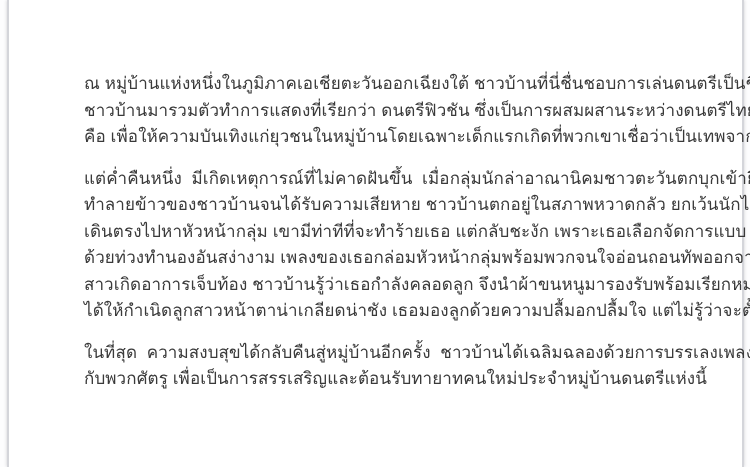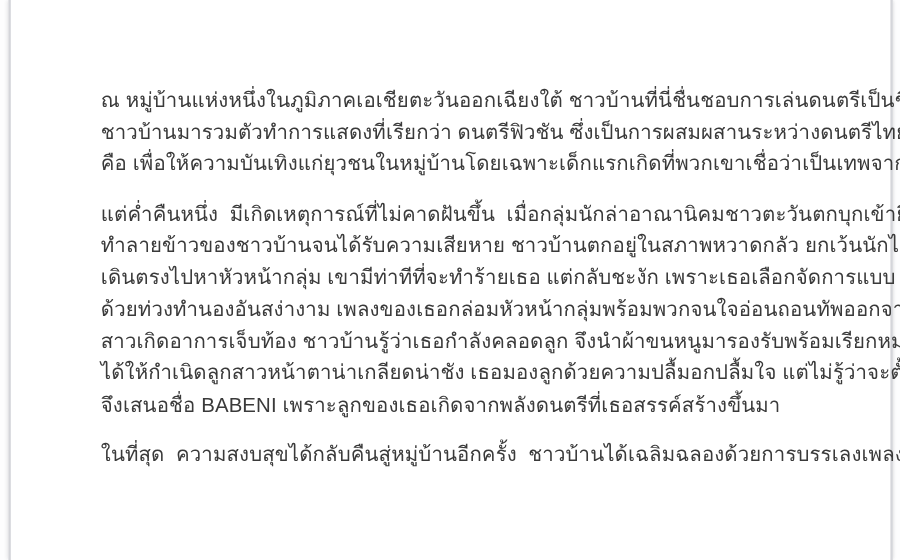--- a/index.html
+++ b/index.html
@@ -45,20 +45,20 @@
           <div class="line">ชาวบ้านมารวมตัวทำการแสดงที่เรียกว่า ดนตรีฟิวชัน ซึ่งเป็นการผสมผสานระหว่างดนตรีไทยกับดนตรีสากล มีจุดประสงค์</div>
           <div class="line">คือ เพื่อให้ความบันเทิงแก่ยุวชนในหมู่บ้านโดยเฉพาะเด็กแรกเกิดที่พวกเขาเชื่อว่าเป็นเทพจากสวรรค์จุติลงมา</div>
         </div>
         <div class="paragraph">
           <div class="line">แต่ค่ำคืนหนึ่ง  มีเกิดเหตุการณ์ที่ไม่คาดฝันขึ้น  เมื่อกลุ่มนักล่าอาณานิคมชาวตะวันตกบุกเข้ายึดครองหมู่บ้าน  พวกนั้นได้</div>
           <div class="line">ทำลายข้าวของชาวบ้านจนได้รับความเสียหาย ชาวบ้านตกอยู่ในสภาพหวาดกลัว ยกเว้นนักไวโอลินสาวผู้กล้ารายหนึ่ง เธอ</div>
           <div class="line">เดินตรงไปหาหัวหน้ากลุ่ม เขามีท่าทีที่จะทำร้ายเธอ แต่กลับชะงัก เพราะเธอเลือกจัดการแบบ “สันติวิธี” ด้วยการสีไวโอลิน</div>
           <div class="line">ด้วยท่วงทำนองอันสง่างาม เพลงของเธอกล่อมหัวหน้ากลุ่มพร้อมพวกจนใจอ่อนถอนทัพออกจากหมู่บ้านไป ทันใดนั้นหญิง</div>
           <div class="line">สาวเกิดอาการเจ็บท้อง ชาวบ้านรู้ว่าเธอกำลังคลอดลูก จึงนำผ้าขนหนูมารองรับพร้อมเรียกหมอตำแยประจำหมู่บ้าน เธอ</div>
           <div class="line">ได้ให้กำเนิดลูกสาวหน้าตาน่าเกลียดน่าชัง เธอมองลูกด้วยความปลื้มอกปลื้มใจ แต่ไม่รู้ว่าจะตั้งชื่อเธออย่างไร หมอตำแย</div>
-          <div class="line">จึงเสนอชื่อ BABENI เพราะลูกของเธอเกิดจากพลังดนตรีที่เธอสรรค์สร้างขึ้นมา</div>
         </div>
         <div class="paragraph">
           <div class="line">ในที่สุด  ความสงบสุขได้กลับคืนสู่หมู่บ้านอีกครั้ง  ชาวบ้านได้เฉลิมฉลองด้วยการบรรเลงเพลงเดียวกับที่เธอเคยใช้จัดการ</div>
+          <div class="line">กับพวกศัตรู เพื่อเป็นการสรรเสริญและต้อนรับทายาทคนใหม่ประจำหมู่บ้านดนตรีแห่งนี้</div>
         </div>
       </div>
   </div>
 </div>
 
 </body></html>

